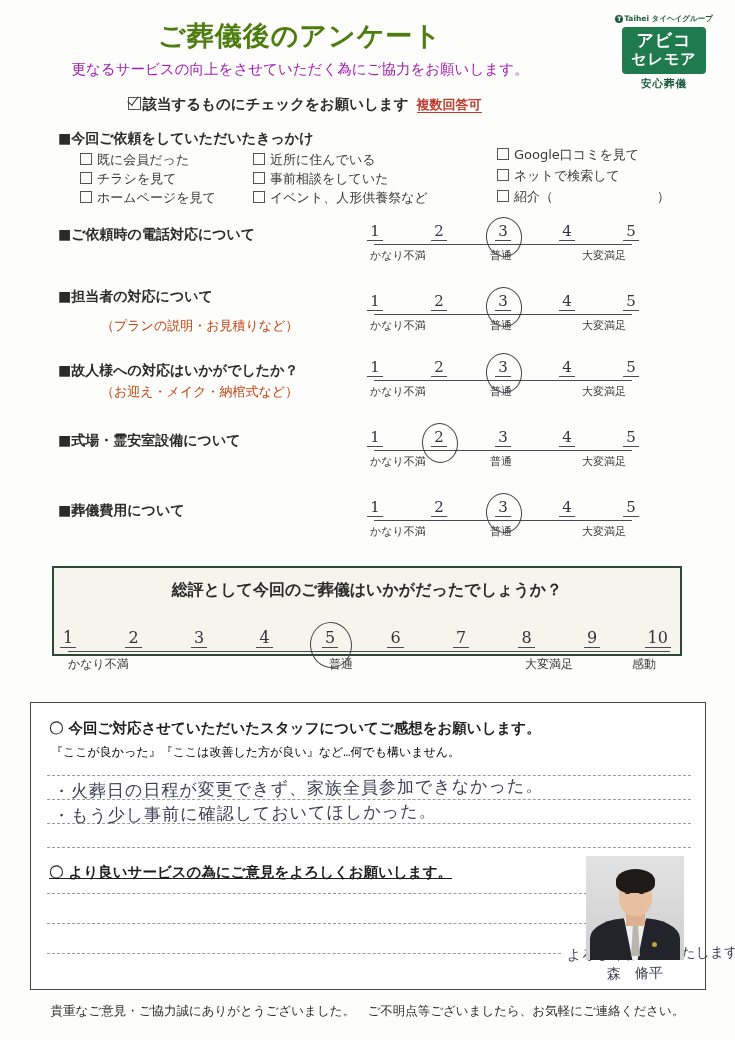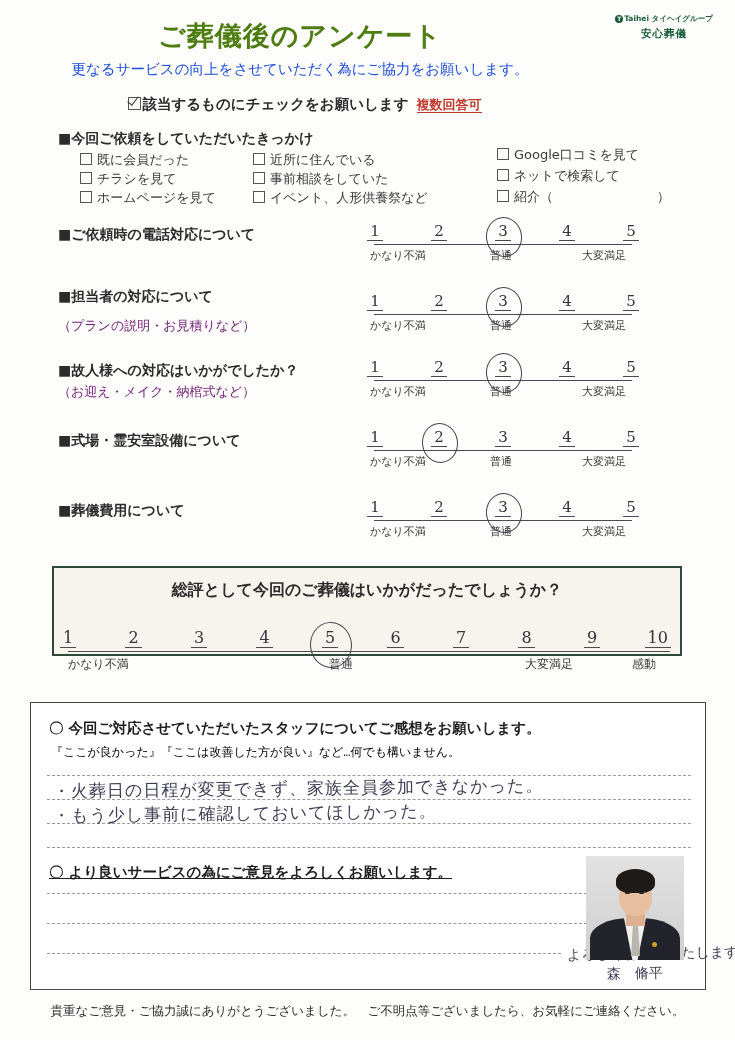--- a/index.html
+++ b/index.html
@@ -12,21 +12,21 @@
   #page{position:absolute;inset:0;background:#fdfdfc;}
 
   
   .title{
     position:absolute;left:0;top:18px;width:600px;text-align:center;
     font-size:27px;font-weight:700;color:#4d7c0f;letter-spacing:1px;
     font-family:"DejaVu Serif","Liberation Serif",serif;
   }
   .subtitle{
     position:absolute;left:0;top:60px;width:600px;text-align:center;
-    font-size:14.5px;color:#1d4ed8;
+    font-size:14.5px;color:#a21caf;
     font-family:"DejaVu Serif","Liberation Serif",serif;
   }
   .checknote{
     position:absolute;left:0;top:95px;width:610px;text-align:center;
     font-size:14.5px;color:#2b2b2b;font-weight:600;
   }
   .checknote .tick{
     display:inline-block;width:11px;height:11px;border:1px solid #555;
     position:relative;margin-right:1px;vertical-align:-1px;
   }
@@ -49,22 +49,22 @@
   .logo-sub{margin-top:3px;font-size:10.5px;font-weight:700;color:#1a5c3a;letter-spacing:1px;}
 
   
   .q0head{position:absolute;left:58px;top:130px;font-size:14px;font-weight:700;color:#2b2b2b;}
   .cb{position:absolute;font-size:13px;color:#3a3a3a;white-space:nowrap;}
   .cb .bx{display:inline-block;width:10px;height:10px;border:1.3px solid #555;
     margin-right:5px;vertical-align:-1px;}
 
   
   .qlabel{position:absolute;font-size:14px;font-weight:700;color:#2b2b2b;white-space:nowrap;}
-  .qsub{position:absolute;font-size:13px;font-weight:400;color:#701a75;white-space:nowrap;
-    font-family:"DejaVu Serif","Liberation Serif",serif;}
+  .qsub{position:absolute;font-size:13px;font-weight:400;color:#c2410c;white-space:nowrap;
+    font-family:"DejaVu Serif","Liberation Serif",serif;margin-left:43px;}
   .scale{position:absolute;left:370px;width:262px;height:46px;}
   .scale .axis{position:absolute;left:4px;top:22px;width:258px;height:1.4px;background:#4a4a52;}
   .scale .num{position:absolute;top:0;width:22px;text-align:center;font-size:15px;color:#33333b;
     font-family:"DejaVu Serif","Liberation Serif",serif;}
   .scale .num u{text-decoration:none;border-bottom:1.6px solid #4a4a52;padding:0 3px;}
   .scale .endlab{position:absolute;top:26px;font-size:11px;color:#3a3a3a;white-space:nowrap;
     font-family:"DejaVu Serif","Liberation Serif",serif;}
   .circle{position:absolute;width:34px;height:38px;border:1.5px solid #44444c;
     border-radius:50%;top:-5px;transform:rotate(-8deg);pointer-events:none;}
 
@@ -123,20 +123,24 @@
 <div id="page">
 
   <div class="title">ご葬儀後のアンケート</div>
   <div class="subtitle">更なるサービスの向上をさせていただく為にご協力をお願いします。</div>
   <div class="checknote">
     <span class="tick"></span><span>該当するものにチェックをお願いします</span><span class="multi">複数回答可</span>
   </div>
 
   <div class="logo">
     <div class="logo-taihei"><span class="mark">T</span><span>Taihei タイヘイグループ</span></div>
+    <div class="logo-box">
+      <div class="logo-l1">アビコ</div>
+      <div class="logo-l2">セレモア</div>
+    </div>
     <div class="logo-sub">安心葬儀</div>
   </div>
 
   <div class="q0head">■今回ご依頼をしていただいたきっかけ</div>
   <div class="cb" style="left:80px;top:151px;"><span class="bx"></span><span>既に会員だった</span></div>
   <div class="cb" style="left:80px;top:170px;"><span class="bx"></span><span>チラシを見て</span></div>
   <div class="cb" style="left:80px;top:189px;"><span class="bx"></span><span>ホームページを見て</span></div>
   <div class="cb" style="left:253px;top:151px;"><span class="bx"></span><span>近所に住んでいる</span></div>
   <div class="cb" style="left:253px;top:170px;"><span class="bx"></span><span>事前相談をしていた</span></div>
   <div class="cb" style="left:253px;top:189px;"><span class="bx"></span><span>イベント、人形供養祭など</span></div>

